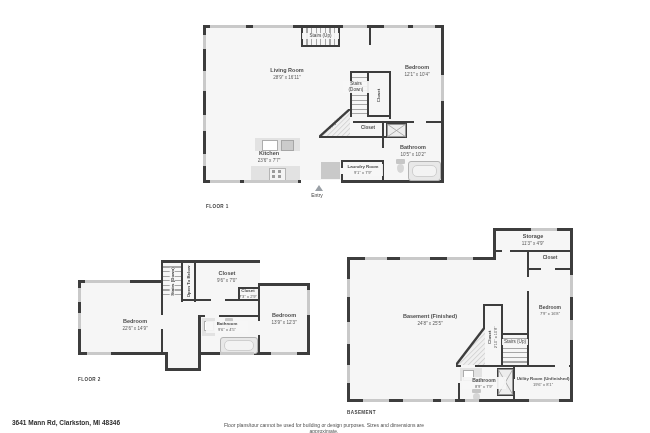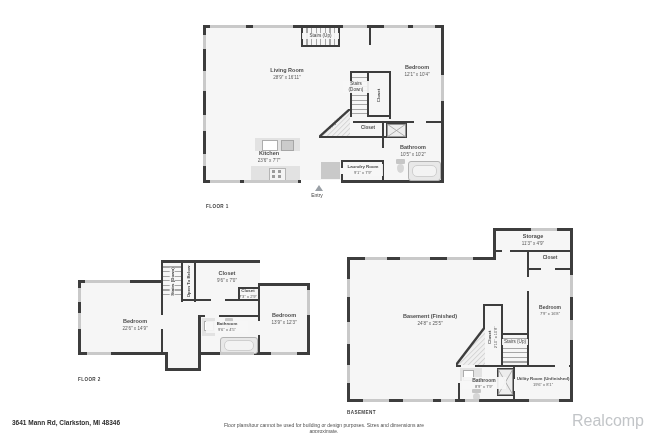--- a/index.html
+++ b/index.html
@@ -346,15 +346,14 @@
       </div>
     <div class="lbl small" style="left:170px;top:149px;width:56px;">
         <span class="nm">Utility Room (Unfinished)</span>
         <span class="dm">19'6" x 8'1"</span>
       </div>
     <div class="title" style="left:2px;top:183px;">BASEMENT</div>
   </div>
 
   <div class="addr">3641 Mann Rd, Clarkston, MI 48346</div>
   <div class="disc">Floor plans/tour cannot be used for building or design purposes. Sizes and dimensions are approximate.</div>
-  <div class="wm">Realcomp</div>
 
 </div>
 
 </body></html>

